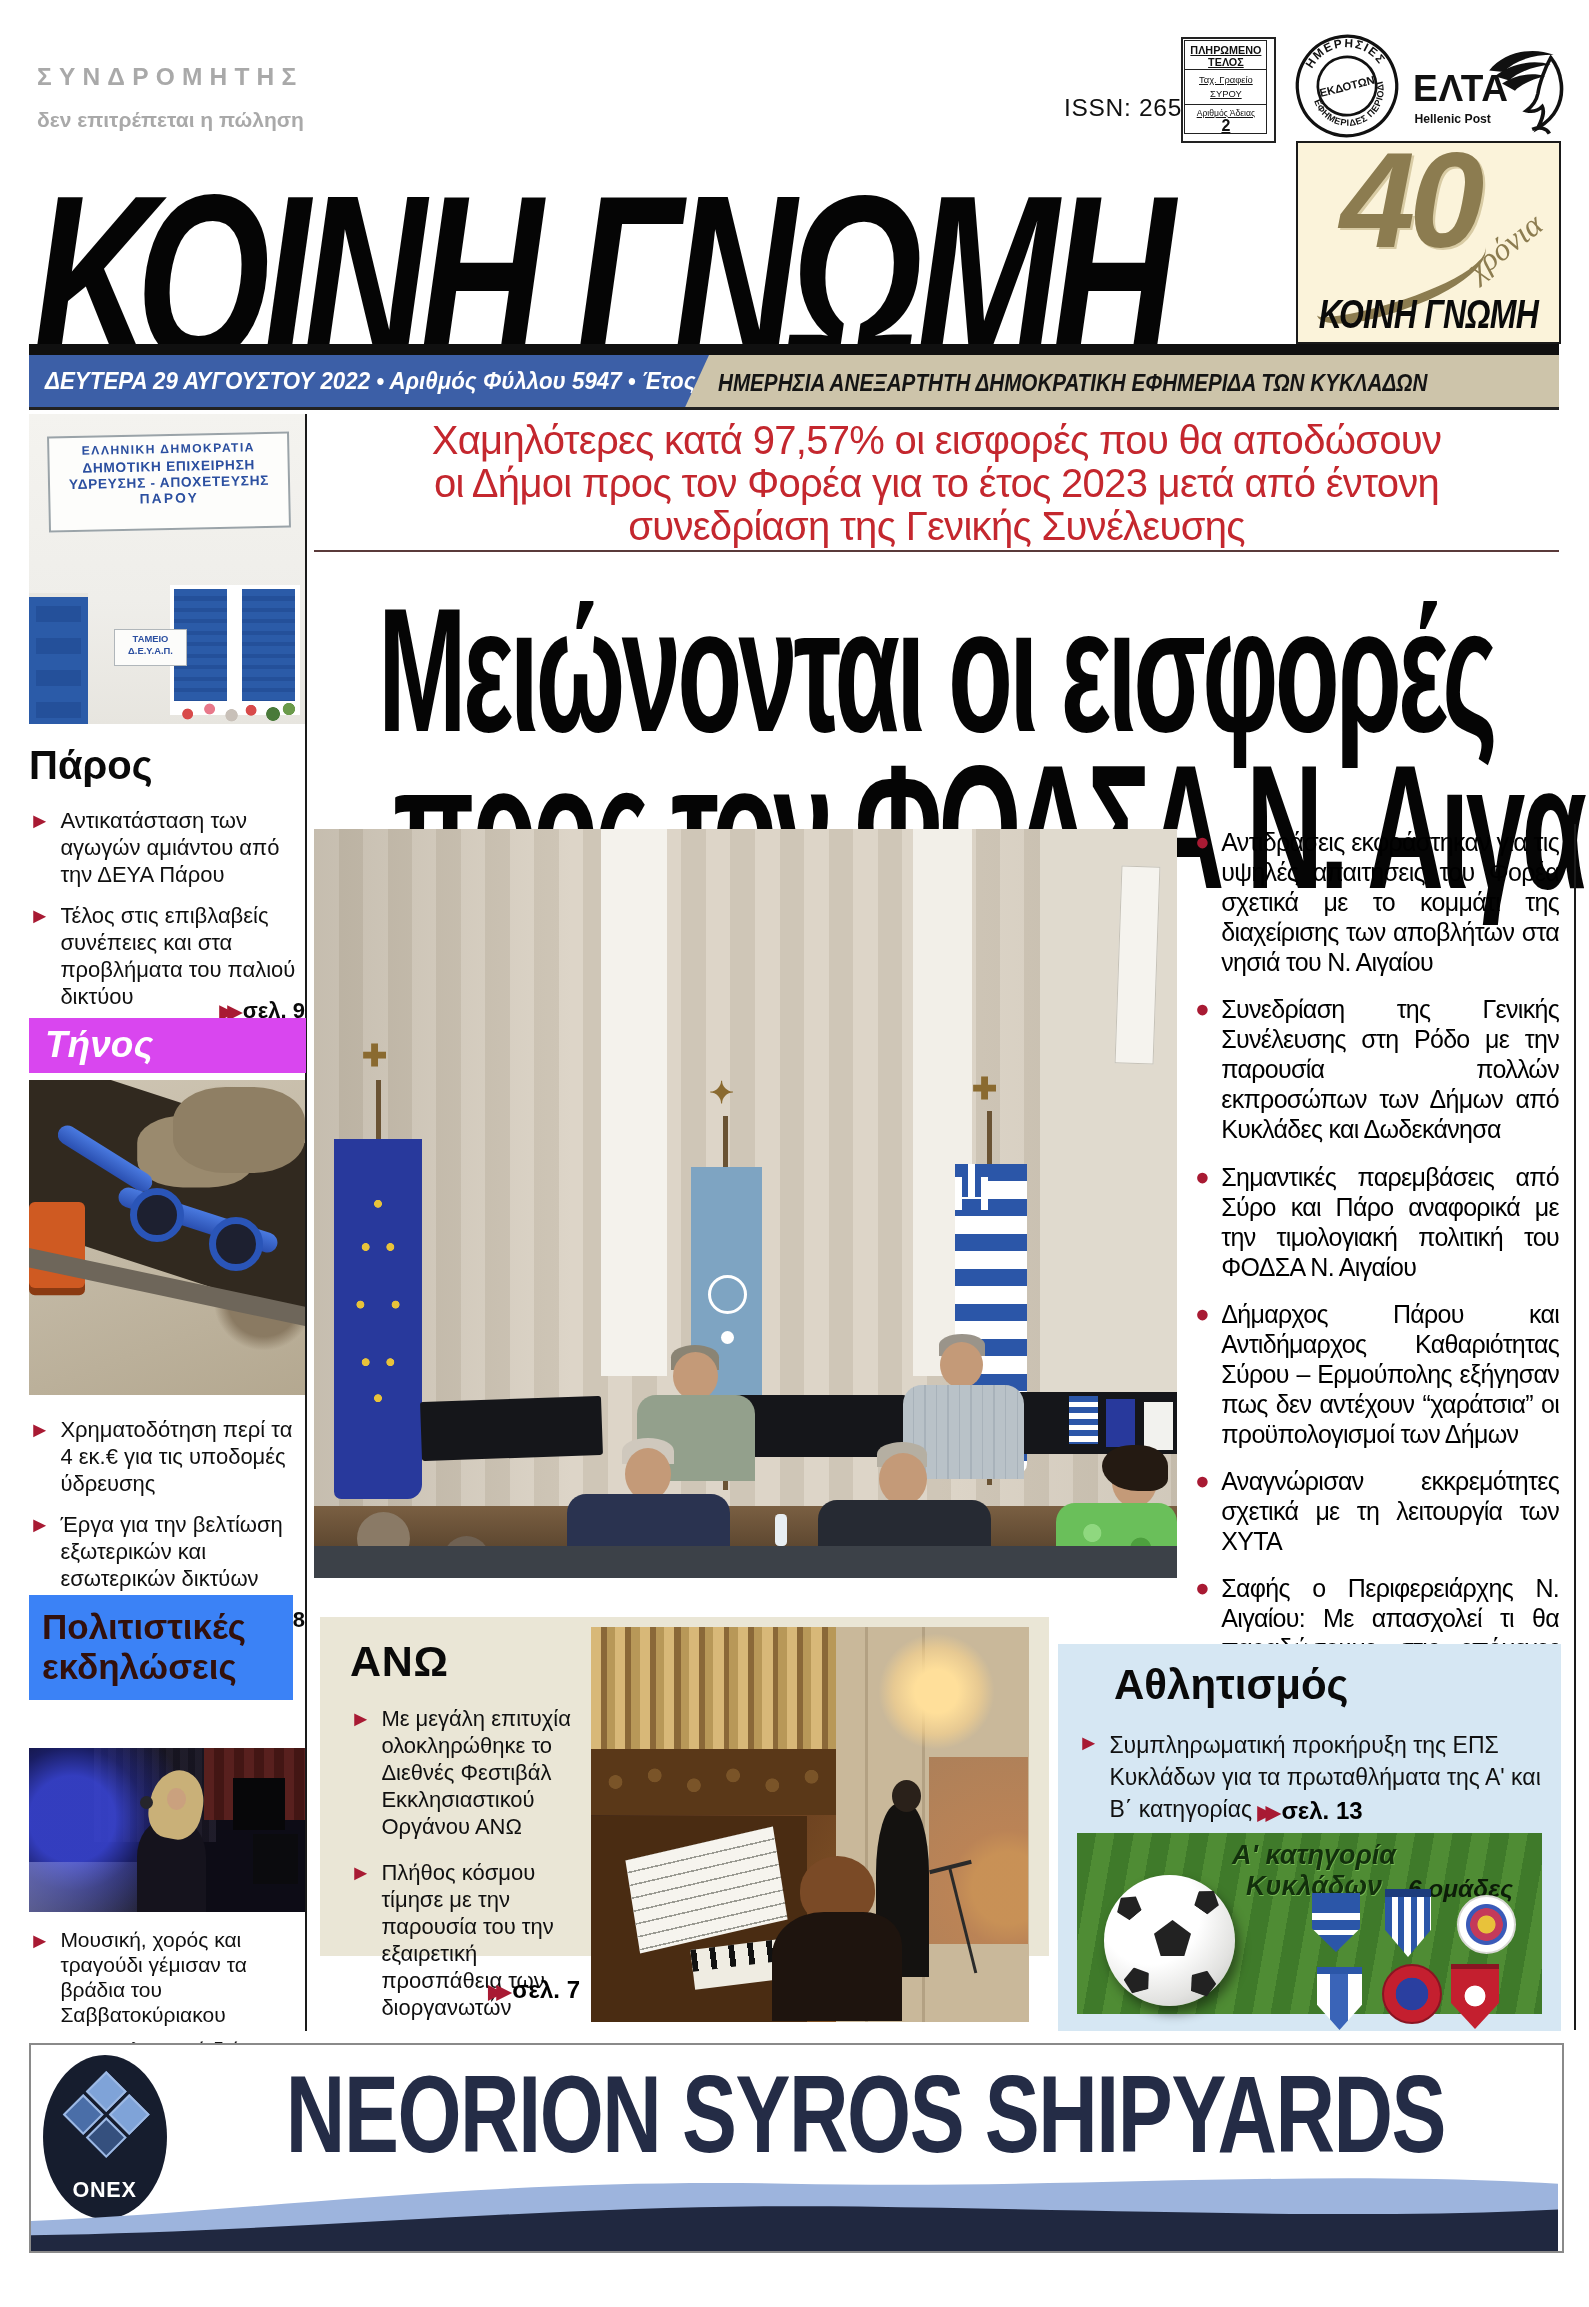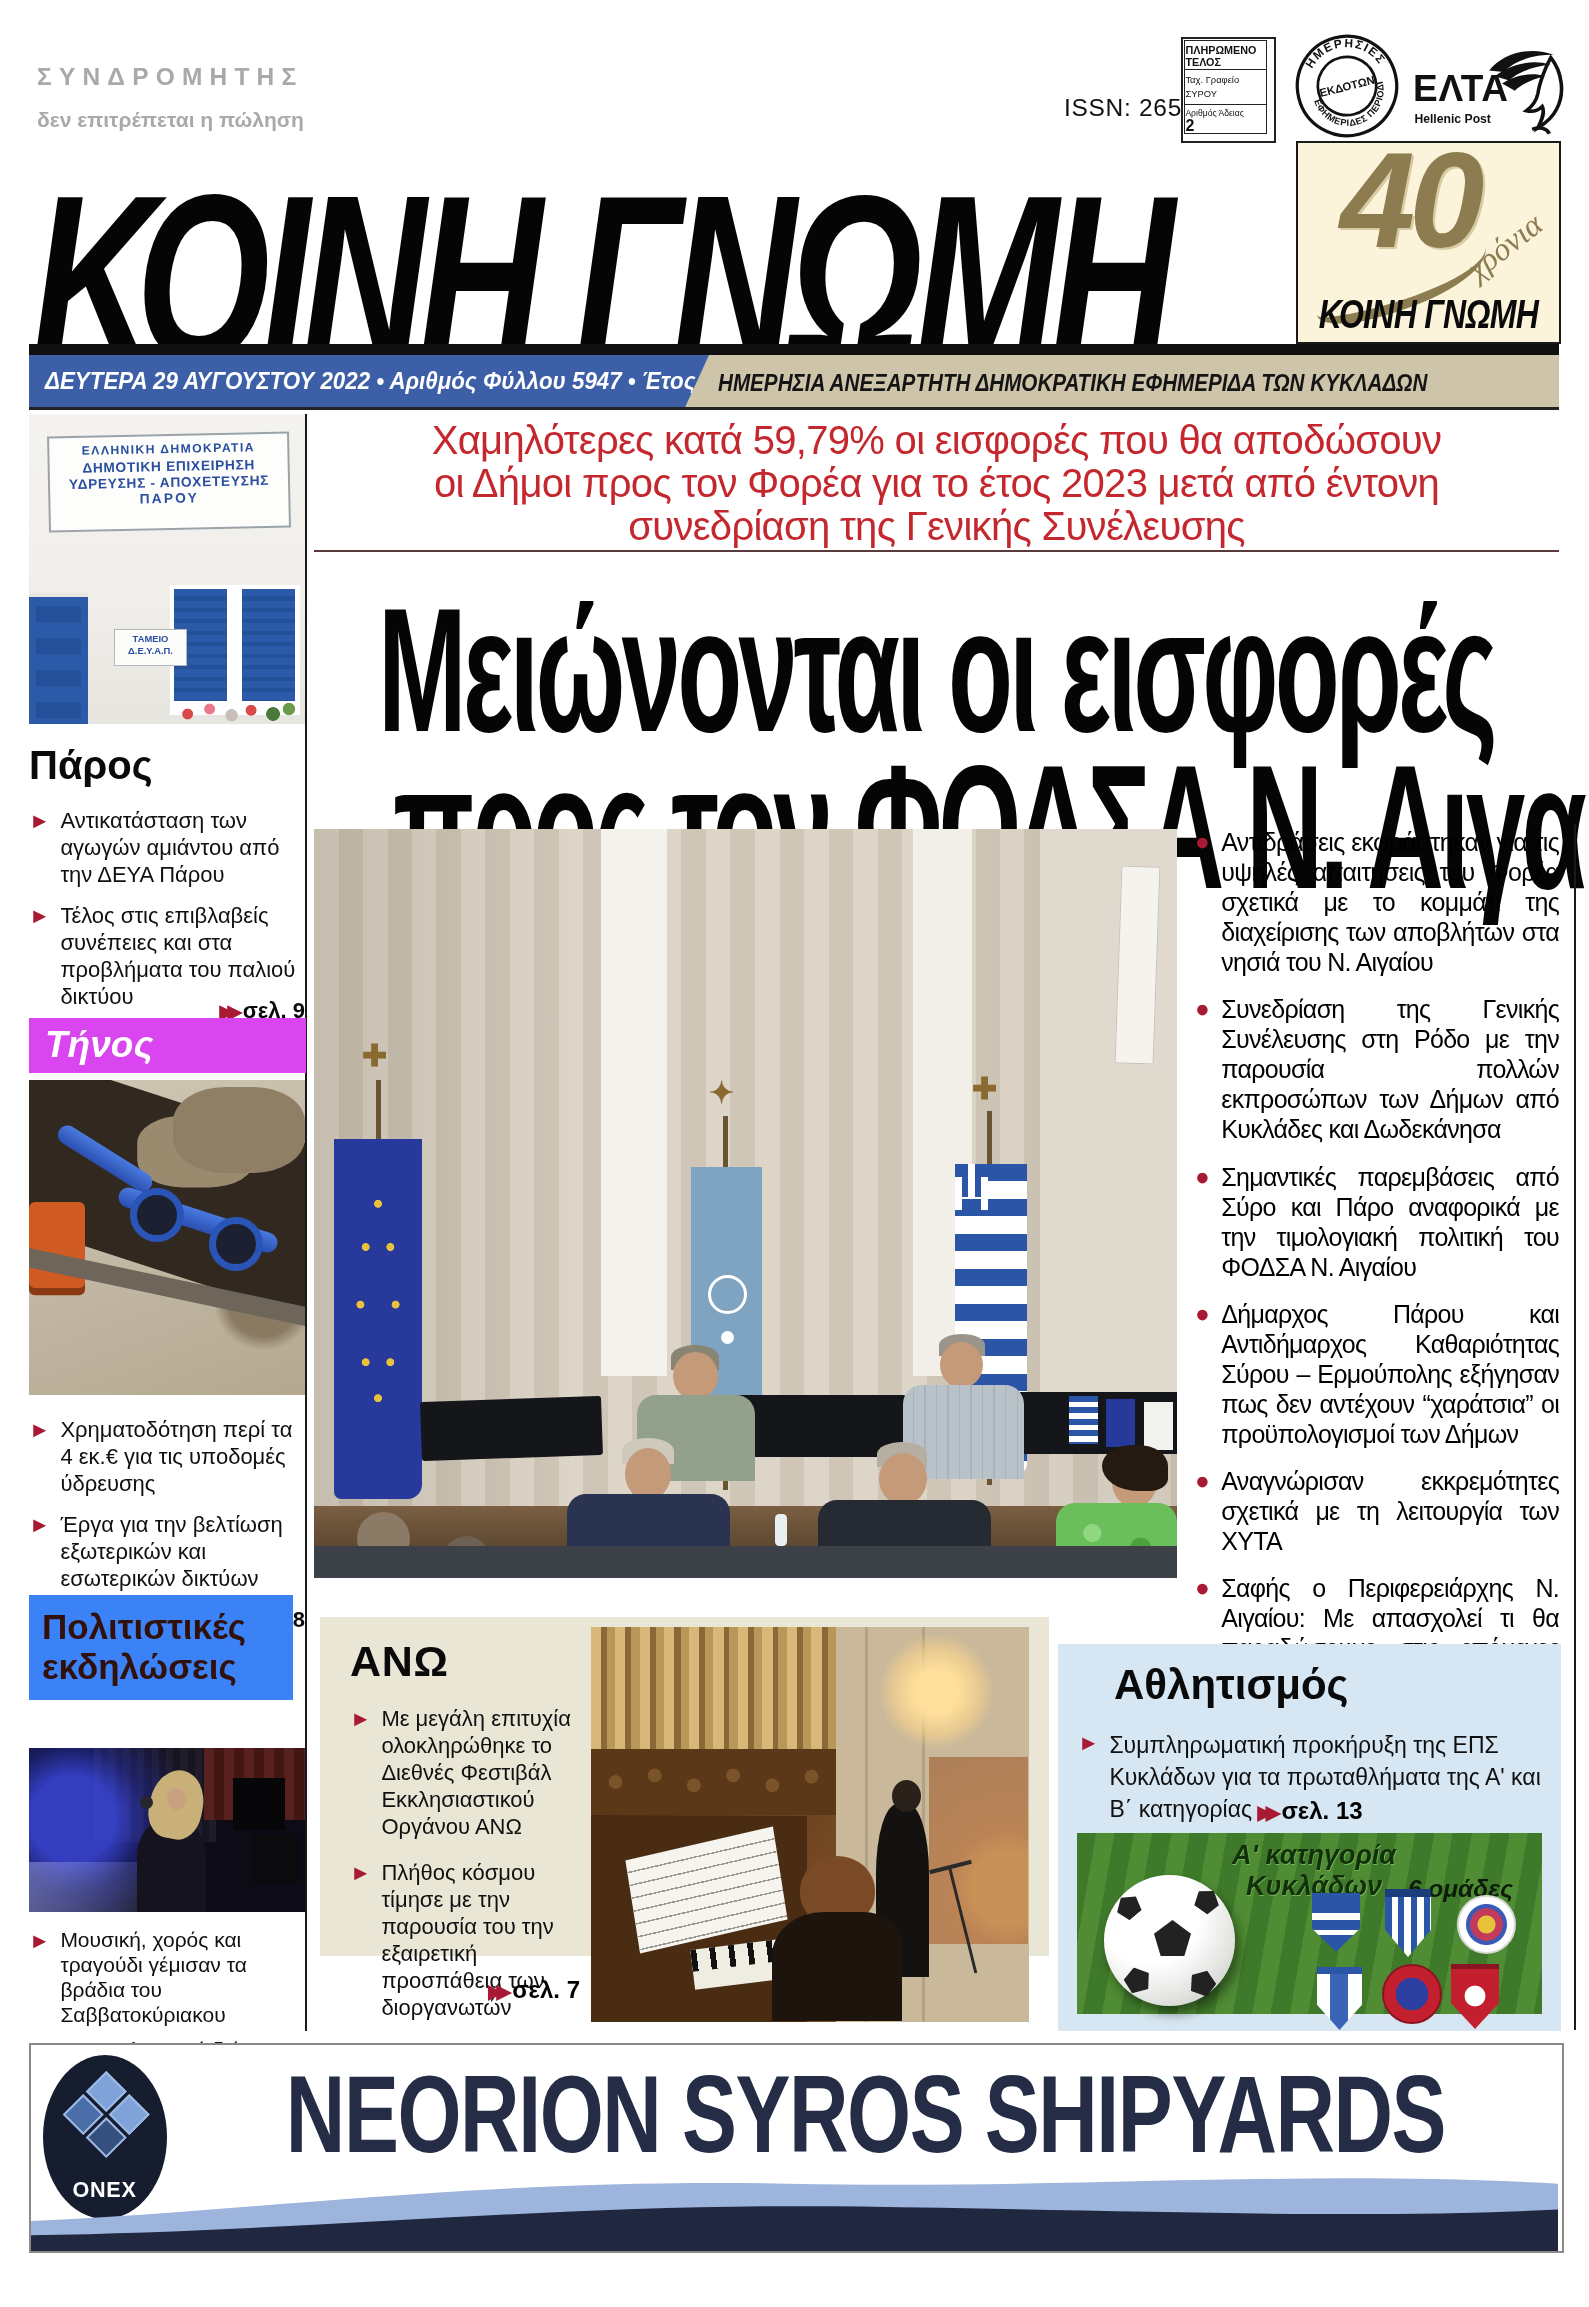--- a/index.html
+++ b/index.html
@@ -6,21 +6,21 @@
   .page{position:relative;width:1590px;height:2307px;background:#ffffff;
         font-family:"Liberation Sans",sans-serif;overflow:hidden;margin:0 auto;}
   .abs{position:absolute;}
 
   
   .subscriber{left:37px;top:63px;color:#a9a9a9;font-weight:bold;letter-spacing:7.2px;font-size:24.5px;}
   .subscriber-note{left:37px;top:108px;color:#a9a9a9;font-weight:bold;font-size:21px;}
   .issn{left:1064px;top:94px;font-size:24.5px;color:#111;letter-spacing:0.7px;}
 
   .postal-box{left:1181px;top:37px;width:88px;height:99px;border:2.2px solid #222;background:#fff;padding:1.4px;}
-  .postal-inner{border:1.4px solid #222;width:81px;height:92px;text-align:left;color:#111;}
+  .postal-inner{border:1.4px solid #222;width:81px;height:92px;text-align:center;color:#111;text-decoration:underline;}
   .postal-l1{font-weight:bold;font-size:10.8px;line-height:12.2px;border-bottom:1.4px solid #222;padding:2.2px 0 1.4px;}
   .postal-l2{font-size:9.4px;margin-top:3.6px;}
   .postal-l3{font-size:9.4px;margin-top:2.9px;border-bottom:0.7px solid #222;padding-bottom:5px;}
   .postal-l4{font-size:8.6px;margin-top:2.9px;}
   .postal-l5{font-weight:bold;font-size:16px;line-height:16px;}
 
   .stamp{left:1293px;top:32px;width:108px;height:108px;transform:rotate(-14deg);}
   .elta{left:1413px;top:43px;width:151px;height:101px;}
   .elta-name{position:absolute;left:0;top:24.5px;font-size:37px;font-weight:bold;color:#111;letter-spacing:0.7px;}
   .elta-sub{position:absolute;left:1.4px;top:69px;font-size:12.2px;font-weight:bold;color:#111;}
@@ -314,21 +314,21 @@
   <div class="abs black-strip"></div>
   <div class="abs beige-bar">
     <div class="tagline">ΗΜΕΡΗΣΙΑ ΑΝΕΞΑΡΤΗΤΗ ΔΗΜΟΚΡΑΤΙΚΗ ΕΦΗΜΕΡΙΔΑ ΤΩΝ ΚΥΚΛΑΔΩΝ</div>
   </div>
   <div class="abs blue-bar">
     <div class="date-line">ΔΕΥΤΕΡΑ 29 ΑΥΓΟΥΣΤΟΥ 2022 • Αριθμός Φύλλου  5947 •  Έτος 40° • Τιμή Φύλλου 0,50€</div>
   </div>
   <div class="abs under-bar"></div>
 
   <div class="abs kicker">
-    <div>Χαμηλότερες κατά 59,79% οι εισφορές που θα αποδώσουν</div>
+    <div>Χαμηλότερες κατά 97,57% οι εισφορές που θα αποδώσουν</div>
     <div>οι Δήμοι προς τον Φορέα για το έτος 2023 μετά από έντονη</div>
     <div>συνεδρίαση της Γενικής Συνέλευσης</div>
   </div>
   <div class="abs kicker-rule"></div>
 
   <div class="abs headline hl1">
     <span>Μειώνονται οι εισφορές</span>
   </div>
   <div class="abs headline hl2">
     <span>προς τον ΦΟΔΣΑ Ν. Αιγαίου</span>

